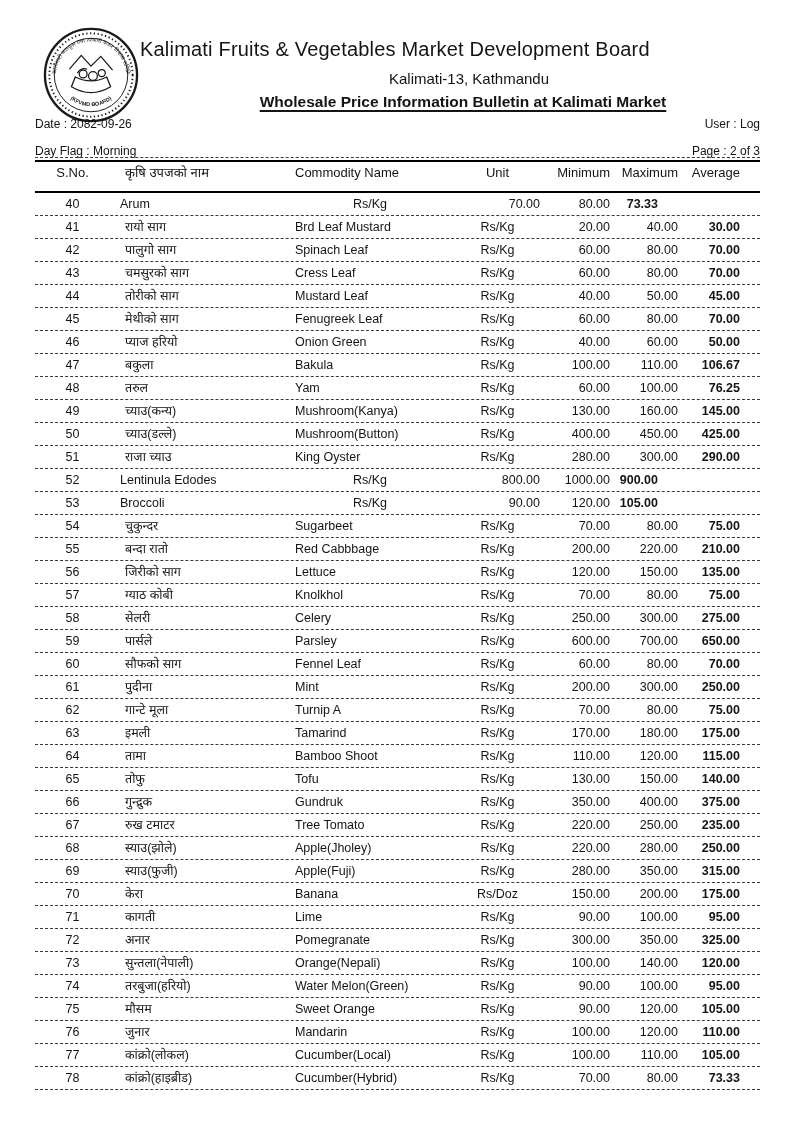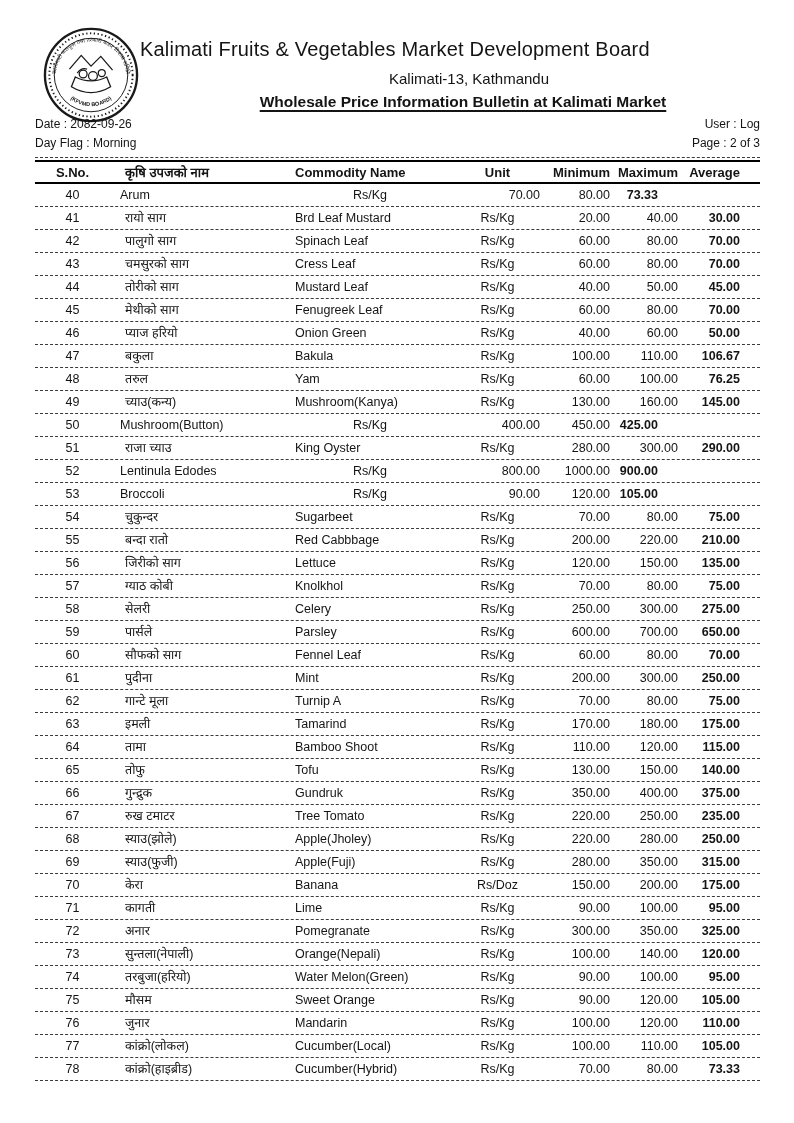--- a/index.html
+++ b/index.html
@@ -30,35 +30,35 @@
     text-align: center; font-size: 15.5px; font-weight: bold;
     text-decoration: underline; text-underline-offset: 3px;
     text-decoration-thickness: 1.5px;
   }
   .meta-row {
     position: absolute; left: 35px; right: 34px;
     display: flex; justify-content: space-between;
     font-size: 12px;
   }
   .meta-row.r1 { top: 117px; }
-  .meta-row.r2 { top: 136px; }
+  .meta-row.r2 { top: 144px; }
 
   
   .price-table { position: absolute; top: 157px; left: 35px; width: 725px; }
   .pre-dash { border-top: 1px dashed #3a3a3a; height: 3px; }
   .thead, .trow {
     display: grid;
     grid-template-columns: 75px 175px 170px 85px 70px 68px 82px;
     white-space: nowrap;
   }
   .thead {
     border-top: 2px solid #000;
     border-bottom: 2px solid #000;
-    height: 24px; line-height: 22px;
-    font-weight: bold; font-size: 13px;
+    height: 33px; line-height: 22px;
+    font-weight: normal; font-size: 13px;
   }
   .trow {
     height: 23px; line-height: 22px;
     font-size: 12.5px;
     border-bottom: 1px dashed #3a3a3a;
   }
   .c-sno  { text-align: center; }
   .c-nep  { padding-left: 15px; overflow: hidden; }
   .c-name { padding-left: 10px; overflow: hidden; }
   .c-unit { text-align: center; }
@@ -212,20 +212,21 @@
     <span class="c-nep">च्याउ(कन्य)</span>
     <span class="c-name">Mushroom(Kanya)</span>
     <span class="c-unit">Rs/Kg</span>
     <span class="c-min">130.00</span>
     <span class="c-max">160.00</span>
     <span class="c-avg">145.00</span>
   </div>
 
   <div class="trow">
     <span class="c-sno">50</span>
+    <span class="c-nep">च्याउ(डल्ले)</span>
     <span class="c-name">Mushroom(Button)</span>
     <span class="c-unit">Rs/Kg</span>
     <span class="c-min">400.00</span>
     <span class="c-max">450.00</span>
     <span class="c-avg">425.00</span>
   </div>
 
   <div class="trow">
     <span class="c-sno">51</span>
     <span class="c-nep">राजा च्याउ</span>

